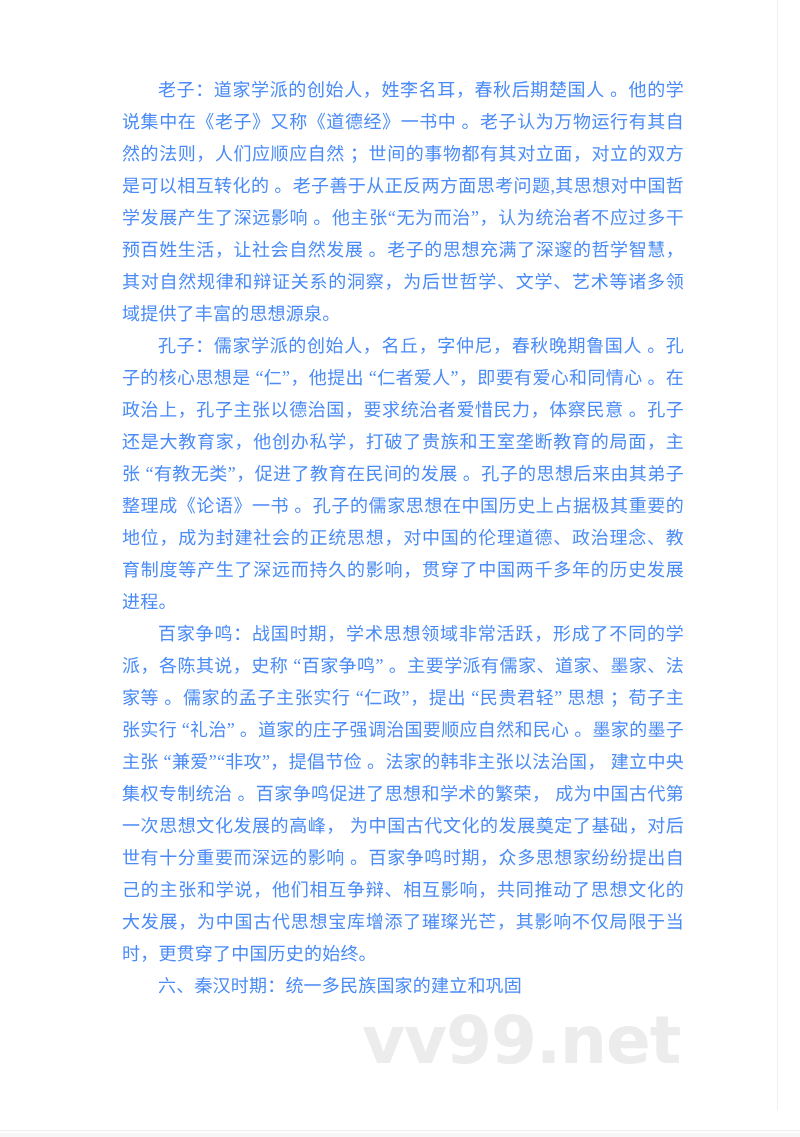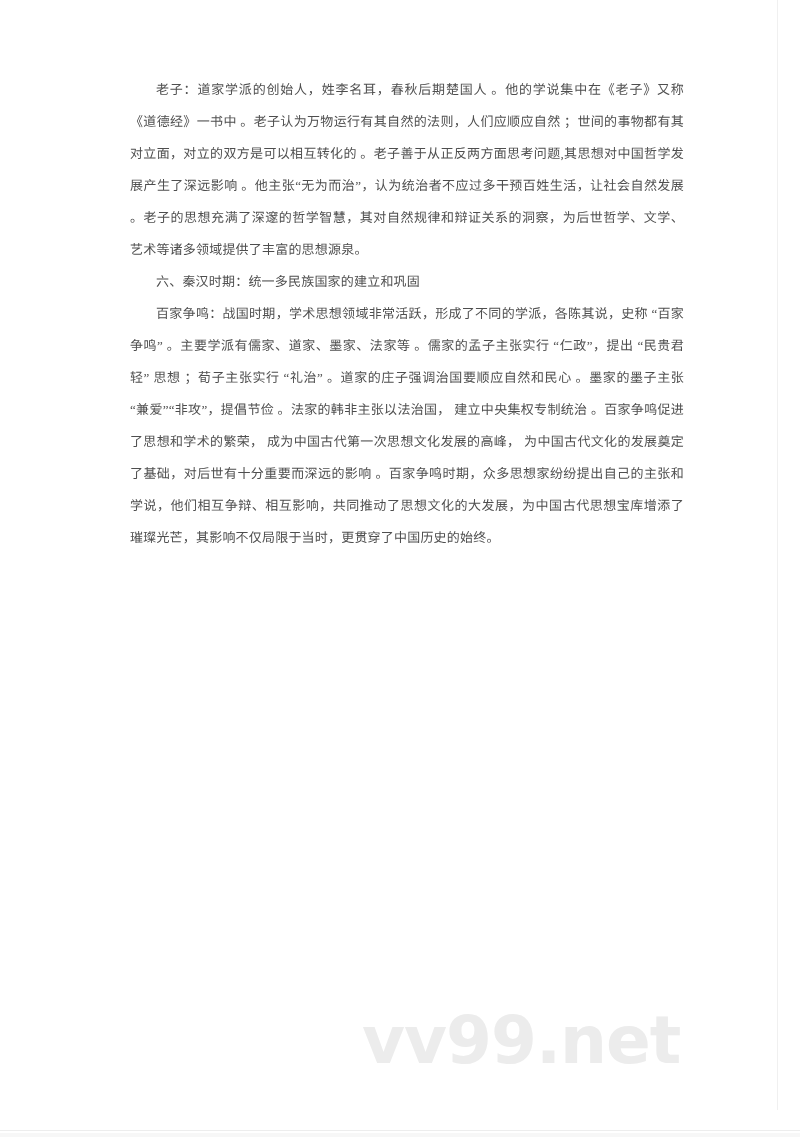--- a/index.html
+++ b/index.html
@@ -49,24 +49,24 @@
   }
 
   .doc-body {
     position: absolute;
     left: 118px;
     top: 74px;
     width: 566px;
   }
 
   .para {
-    margin: 0 0 0 12px;
-    font-size: 13px;
+    margin: 0 0 0 4px;
+    font-size: 18px;
     line-height: 32px;
-    color: #404040;
+    color: #3b82f6;
     text-align: justify;
     text-justify: inter-ideograph;
     text-indent: 2em;
     letter-spacing: 0.2px;
     -webkit-font-smoothing: antialiased;
   }
 
   .para + .para {
     margin-top: 0px;
   }
@@ -100,23 +100,24 @@
 <div class="page">
 
   <div class="page-edge-right"></div>
   <div class="page-edge-bottom"></div>
   <div class="page-edge-bottom2"></div>
 
   <div class="doc-body">
 
     <p class="para">老子：道家学派的创始人，姓李名耳，春秋后期楚国人 。他的学说集中在《老子》又称《道德经》一书中 。老子认为万物运行有其自然的法则，人们应顺应自然 ；世间的事物都有其对立面，对立的双方是可以相互转化的 。老子善于从正反两方面思考问题,其思想对中国哲学发展产生了深远影响 。他主张“无为而治”，认为统治者不应过多干预百姓生活，让社会自然发展 。老子的思想充满了深邃的哲学智慧，其对自然规律和辩证关系的洞察，为后世哲学、文学、艺术等诸多领域提供了丰富的思想源泉。</p>
 
+    <p class="para">孔子：儒家学派的创始人，名丘，字仲尼，春秋晚期鲁国人 。孔子的核心思想是 “仁”，他提出 “仁者爱人”，即要有爱心和同情心 。在政治上，孔子主张以德治国，要求统治者爱惜民力，体察民意 。孔子还是大教育家，他创办私学，打破了贵族和王室垄断教育的局面，主张 “有教无类”，促进了教育在民间的发展 。孔子的思想后来由其弟子整理成《论语》一书 。孔子的儒家思想在中国历史上占据极其重要的地位，成为封建社会的正统思想，对中国的伦理道德、政治理念、教育制度等产生了深远而持久的影响，贯穿了中国两千多年的历史发展进程。</p>
+
+    <p class="para">百家争鸣：战国时期，学术思想领域非常活跃，形成了不同的学派，各陈其说，史称 “百家争鸣” 。主要学派有儒家、道家、墨家、法家等 。儒家的孟子主张实行 “仁政”，提出 “民贵君轻” 思想 ；荀子主张实行 “礼治” 。道家的庄子强调治国要顺应自然和民心 。墨家的墨子主张 “兼爱”“非攻”，提倡节俭 。法家的韩非主张以法治国， 建立中央集权专制统治 。百家争鸣促进了思想和学术的繁荣， 成为中国古代第一次思想文化发展的高峰， 为中国古代文化的发展奠定了基础，对后世有十分重要而深远的影响 。百家争鸣时期，众多思想家纷纷提出自己的主张和学说，他们相互争辩、相互影响，共同推动了思想文化的大发展，为中国古代思想宝库增添了璀璨光芒，其影响不仅局限于当时，更贯穿了中国历史的始终。</p>
 
     <p class="para heading">六、秦汉时期：统一多民族国家的建立和巩固</p>
-
-    <p class="para">百家争鸣：战国时期，学术思想领域非常活跃，形成了不同的学派，各陈其说，史称 “百家争鸣” 。主要学派有儒家、道家、墨家、法家等 。儒家的孟子主张实行 “仁政”，提出 “民贵君轻” 思想 ；荀子主张实行 “礼治” 。道家的庄子强调治国要顺应自然和民心 。墨家的墨子主张 “兼爱”“非攻”，提倡节俭 。法家的韩非主张以法治国， 建立中央集权专制统治 。百家争鸣促进了思想和学术的繁荣， 成为中国古代第一次思想文化发展的高峰， 为中国古代文化的发展奠定了基础，对后世有十分重要而深远的影响 。百家争鸣时期，众多思想家纷纷提出自己的主张和学说，他们相互争辩、相互影响，共同推动了思想文化的大发展，为中国古代思想宝库增添了璀璨光芒，其影响不仅局限于当时，更贯穿了中国历史的始终。</p>
 
 
   </div>
 
   <div class="watermark">vv99.net</div>
 
 </div>
 
 </body></html>

